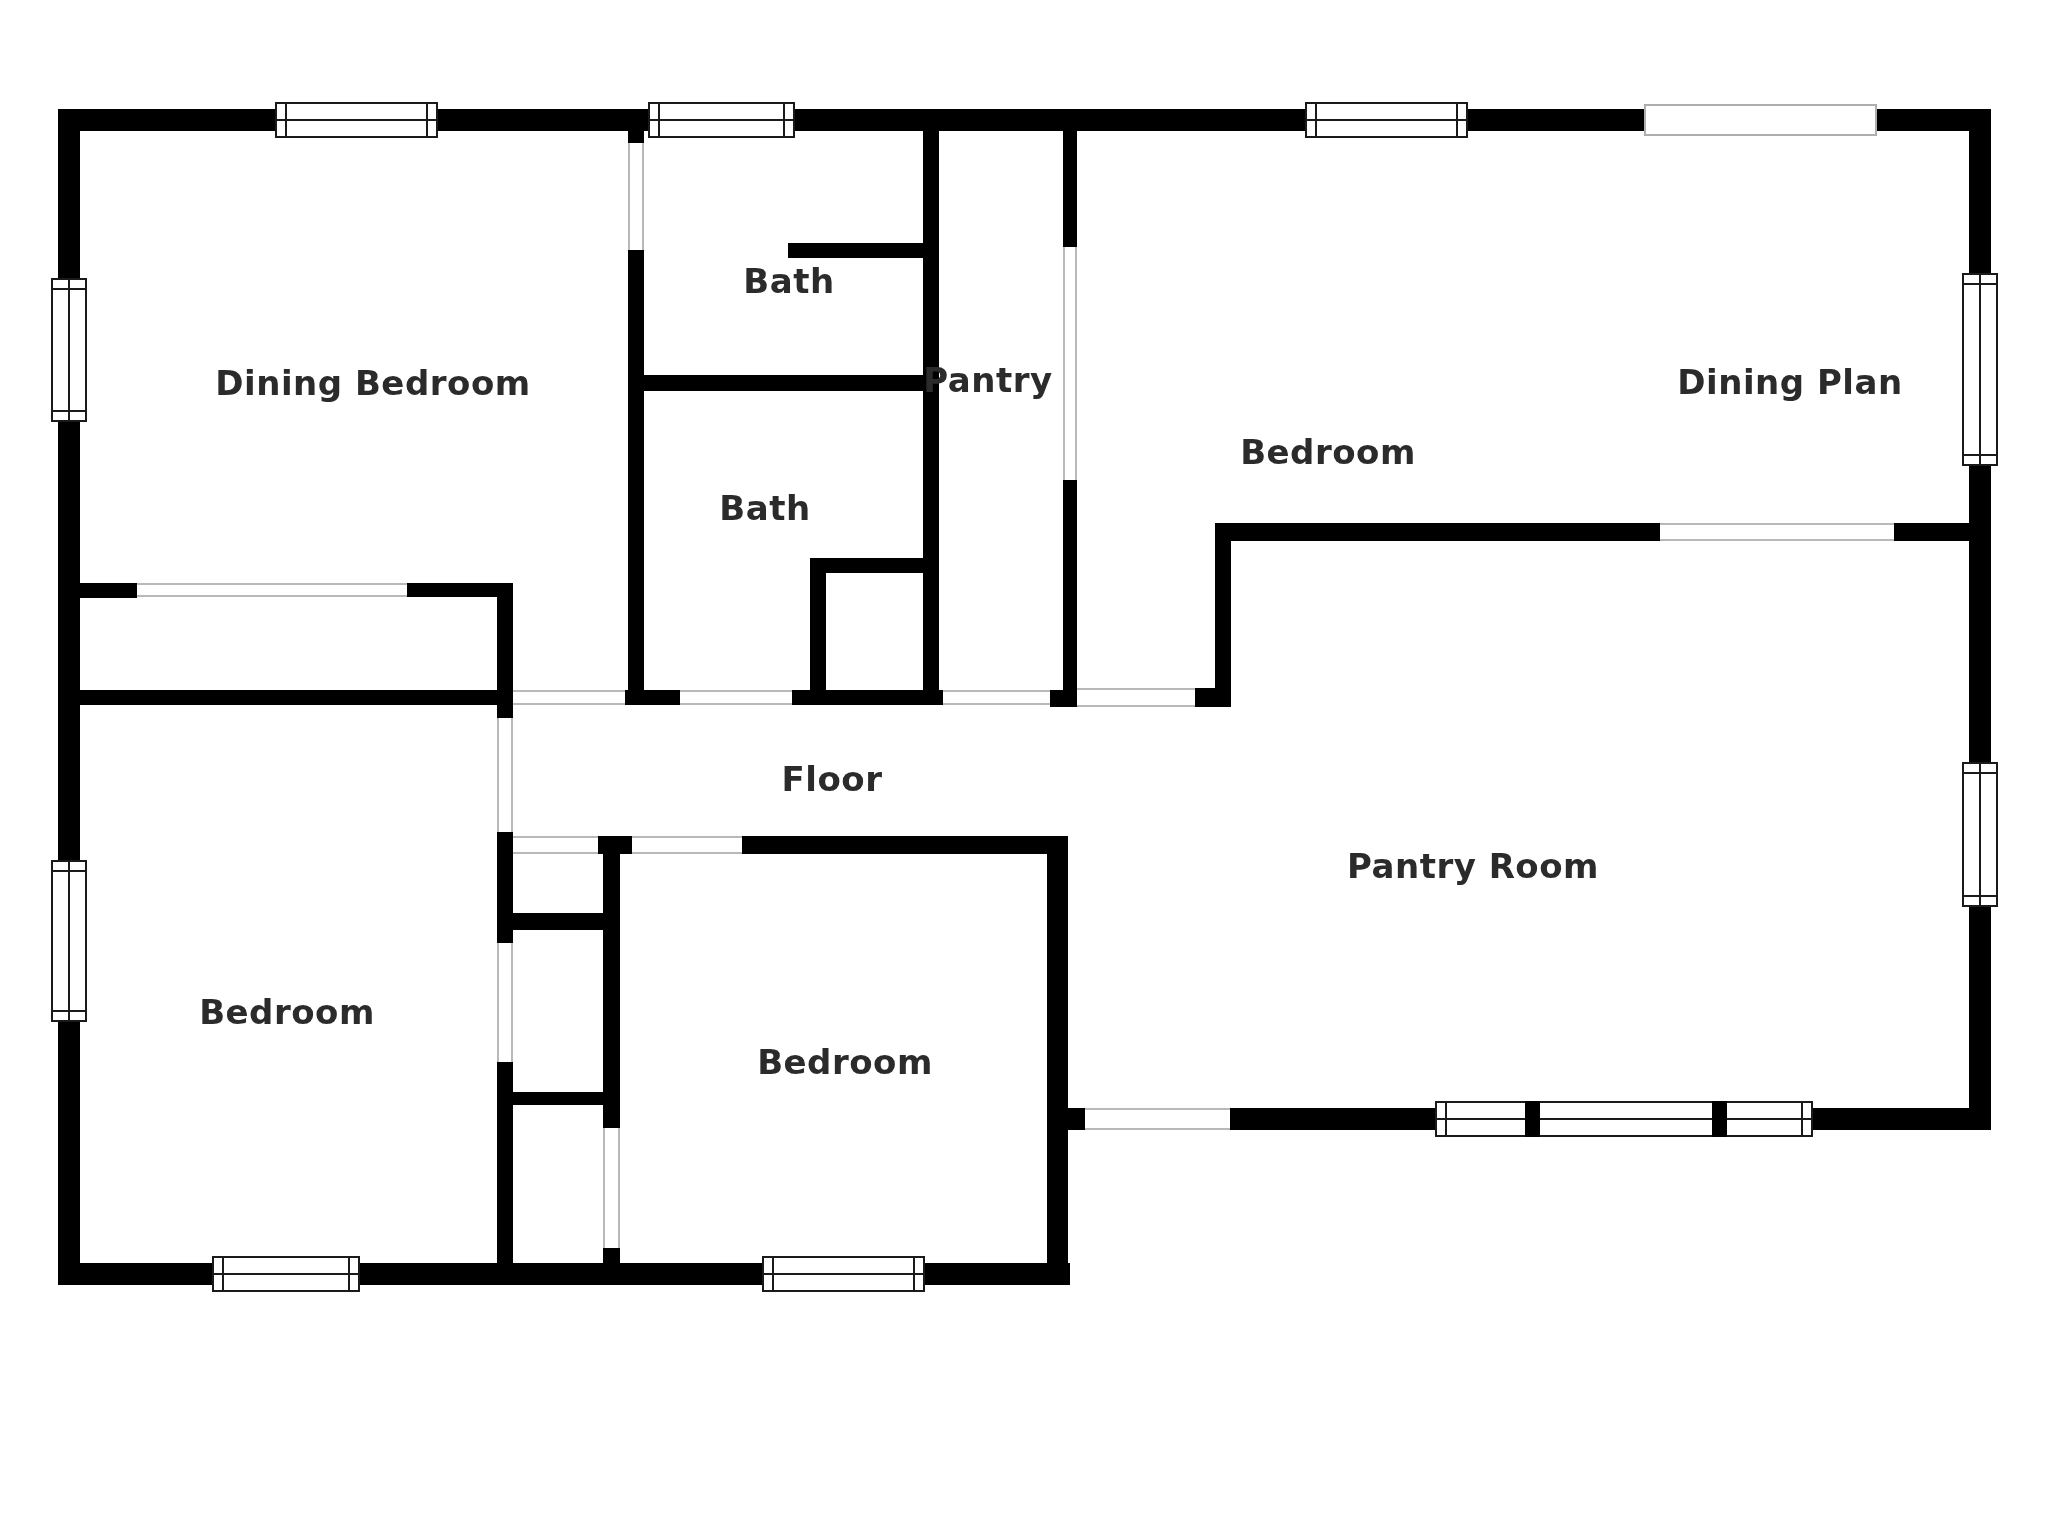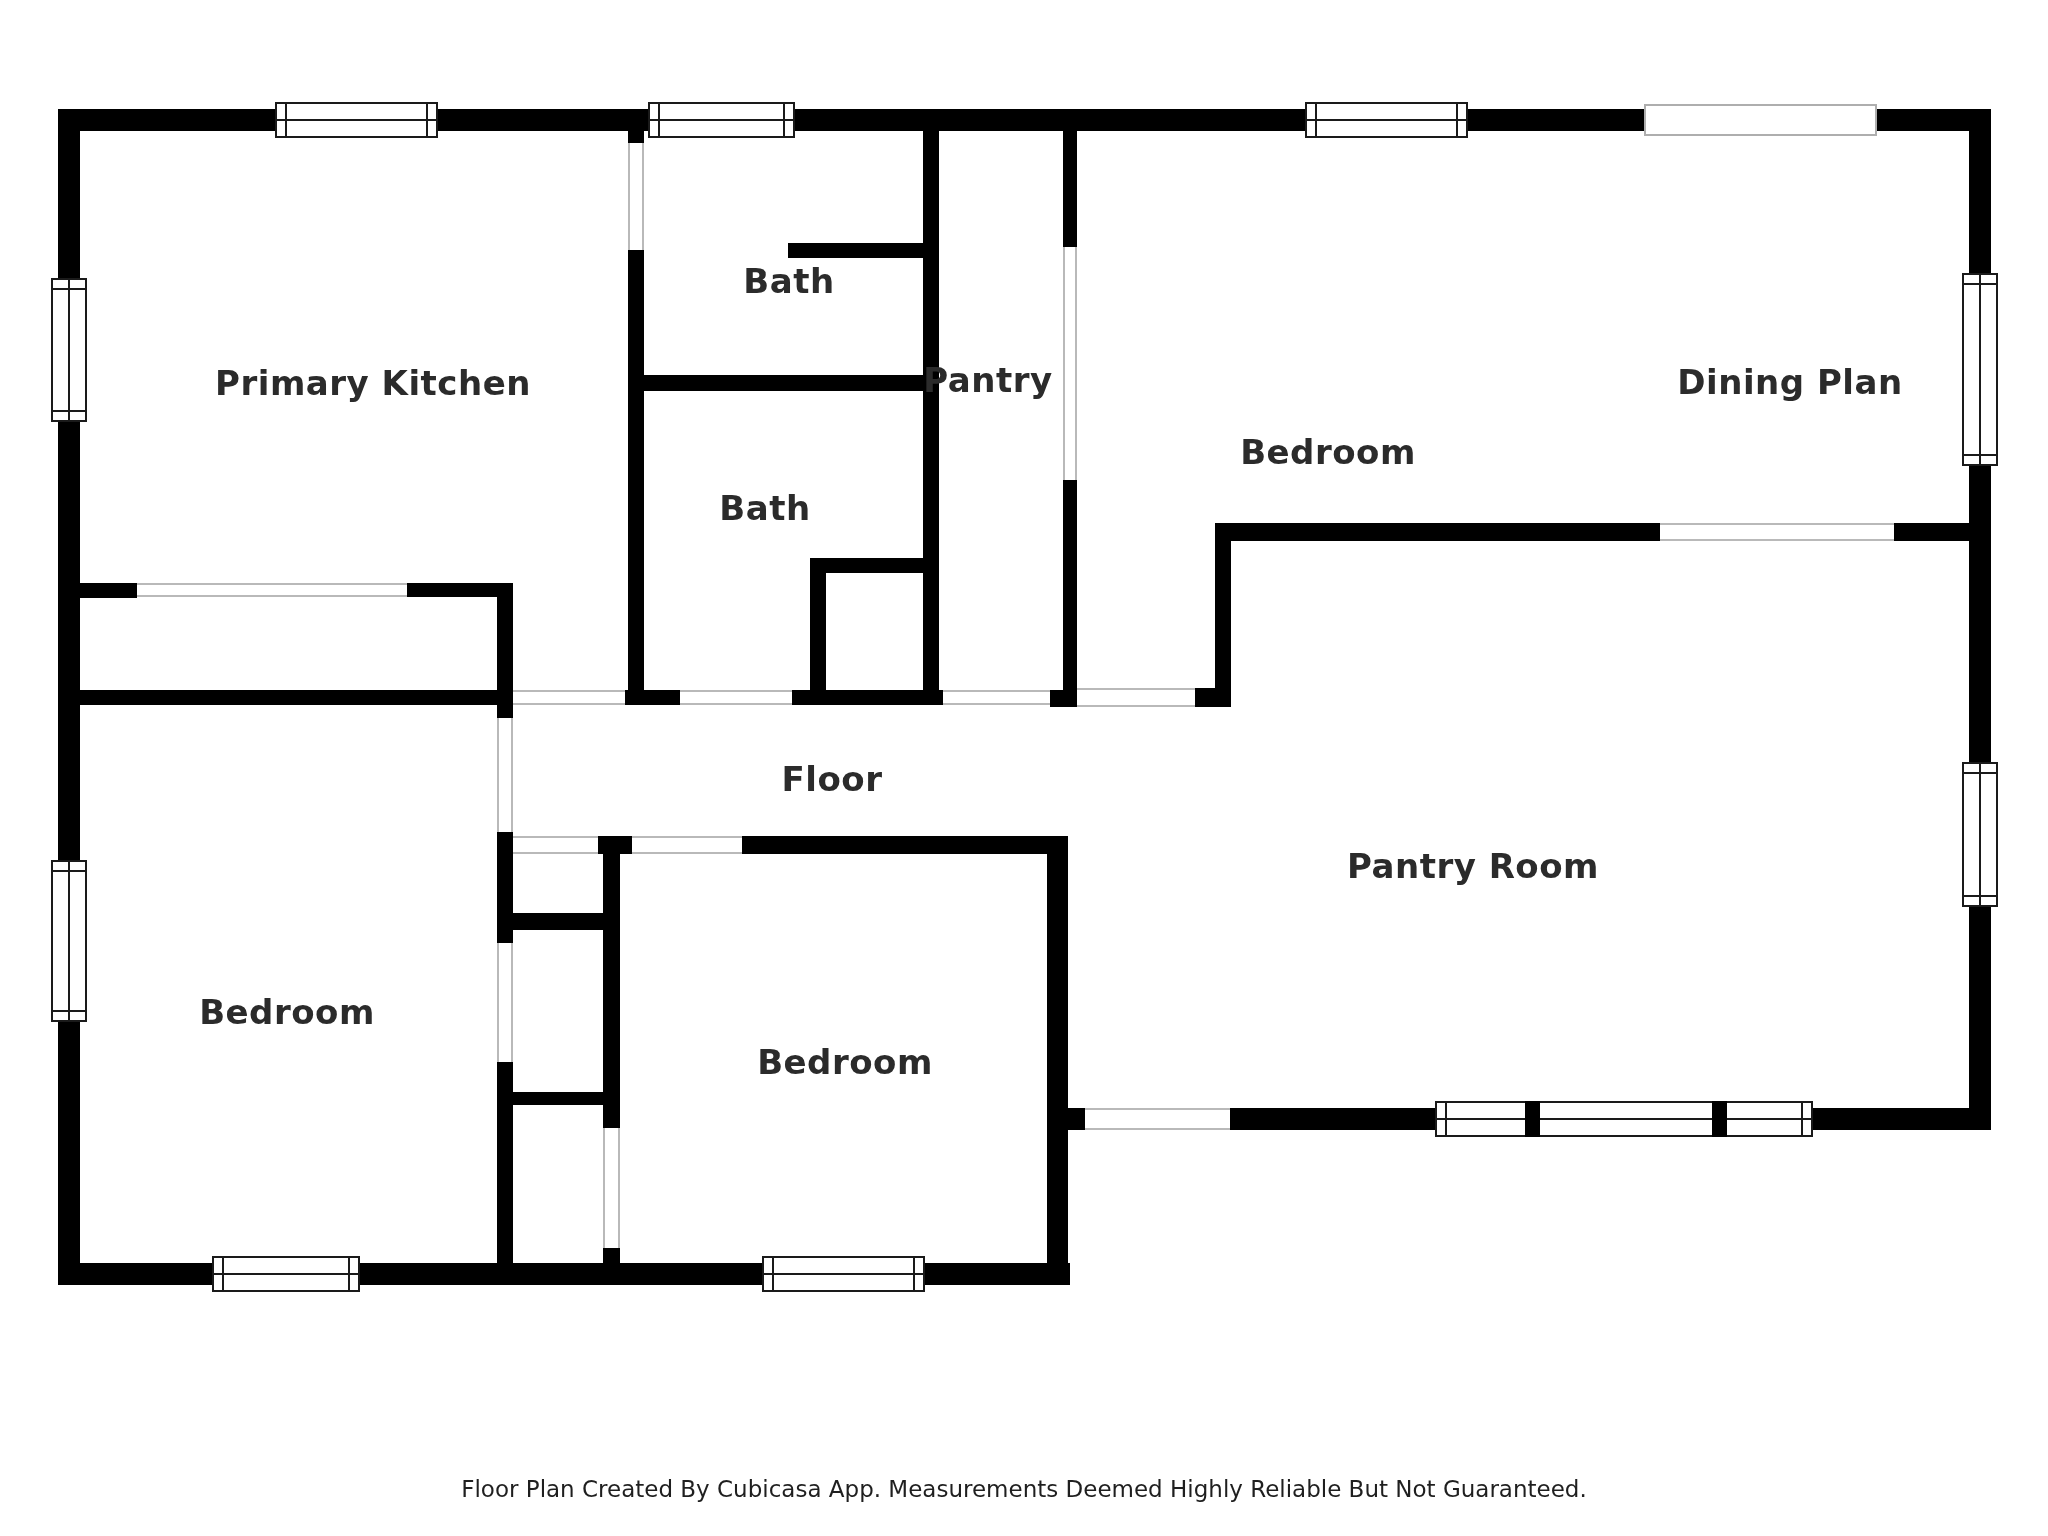--- a/index.html
+++ b/index.html
@@ -14,21 +14,20 @@
   .wline{position:absolute;background:#1a1a1a;}
   .mullion{position:absolute;background:#000000;}
   .room-label{position:absolute;transform:translate(-50%,-50%);color:#2b2b2b;font-size:34px;
     white-space:nowrap;letter-spacing:0.5px;font-weight:bold;}
   .footer{position:absolute;transform:translate(-50%,-50%);color:#1f1f1f;font-size:23px;white-space:nowrap;}
 </style>
 </head>
 <body>
 
 <div id="plan">
-  <div class="footer" style="left: 1024px; top: 1489px;">Floor Plan Created By Cubicasa App. Measurements Deemed Highly Reliable But Not Guaranteed.</div>
 <div class="wall" style="left: 58px; top: 109px; width: 217px; height: 22px;"></div>
     <div class="wall" style="left: 438px; top: 109px; width: 210px; height: 22px;"></div>
     <div class="wall" style="left: 795px; top: 109px; width: 510px; height: 22px;"></div>
     <div class="wall" style="left: 1468px; top: 109px; width: 176px; height: 22px;"></div>
     <div class="wall" style="left: 1877px; top: 109px; width: 114px; height: 22px;"></div>
     <div class="wall" style="left: 58px; top: 109px; width: 22px; height: 169px;"></div>
     <div class="wall" style="left: 58px; top: 422px; width: 22px; height: 438px;"></div>
     <div class="wall" style="left: 58px; top: 1022px; width: 22px; height: 263px;"></div>
     <div class="wall" style="left: 1969px; top: 109px; width: 22px; height: 164px;"></div>
     <div class="wall" style="left: 1969px; top: 466px; width: 22px; height: 296px;"></div>
@@ -118,21 +117,21 @@
     <div class="window" style="left: 762px; top: 1256px; width: 163px; height: 36px;"></div>
     <div class="wline" style="left: 764px; top: 1273px; width: 159px; height: 2px;"></div>
     <div class="wline" style="left: 772px; top: 1258px; width: 2px; height: 32px;"></div>
     <div class="wline" style="left: 913px; top: 1258px; width: 2px; height: 32px;"></div>
     <div class="window" style="left: 1435px; top: 1101px; width: 378px; height: 36px;"></div>
     <div class="wline" style="left: 1437px; top: 1118px; width: 374px; height: 2px;"></div>
     <div class="wline" style="left: 1445px; top: 1103px; width: 2px; height: 32px;"></div>
     <div class="wline" style="left: 1801px; top: 1103px; width: 2px; height: 32px;"></div>
     <div class="mullion" style="left: 1525px; top: 1101px; width: 15px; height: 36px;"></div>
     <div class="mullion" style="left: 1712px; top: 1101px; width: 15px; height: 36px;"></div>
-    <div class="room-label" style="left: 373px; top: 383px;">Primary Kitchen</div>
+    <div class="room-label" style="left: 373px; top: 383px;">Dining Bedroom</div>
     <div class="room-label" style="left: 789px; top: 281px;">Bath</div>
     <div class="room-label" style="left: 765px; top: 508px;">Bath</div>
     <div class="room-label" style="left: 988px; top: 380px;">Pantry</div>
     <div class="room-label" style="left: 1328px; top: 452px;">Bedroom</div>
     <div class="room-label" style="left: 1790px; top: 382px;">Dining Plan</div>
     <div class="room-label" style="left: 832px; top: 779px;">Floor</div>
     <div class="room-label" style="left: 287px; top: 1012px;">Bedroom</div>
     <div class="room-label" style="left: 845px; top: 1062px;">Bedroom</div>
     <div class="room-label" style="left: 1473px; top: 866px;">Pantry Room</div>
   </div>

